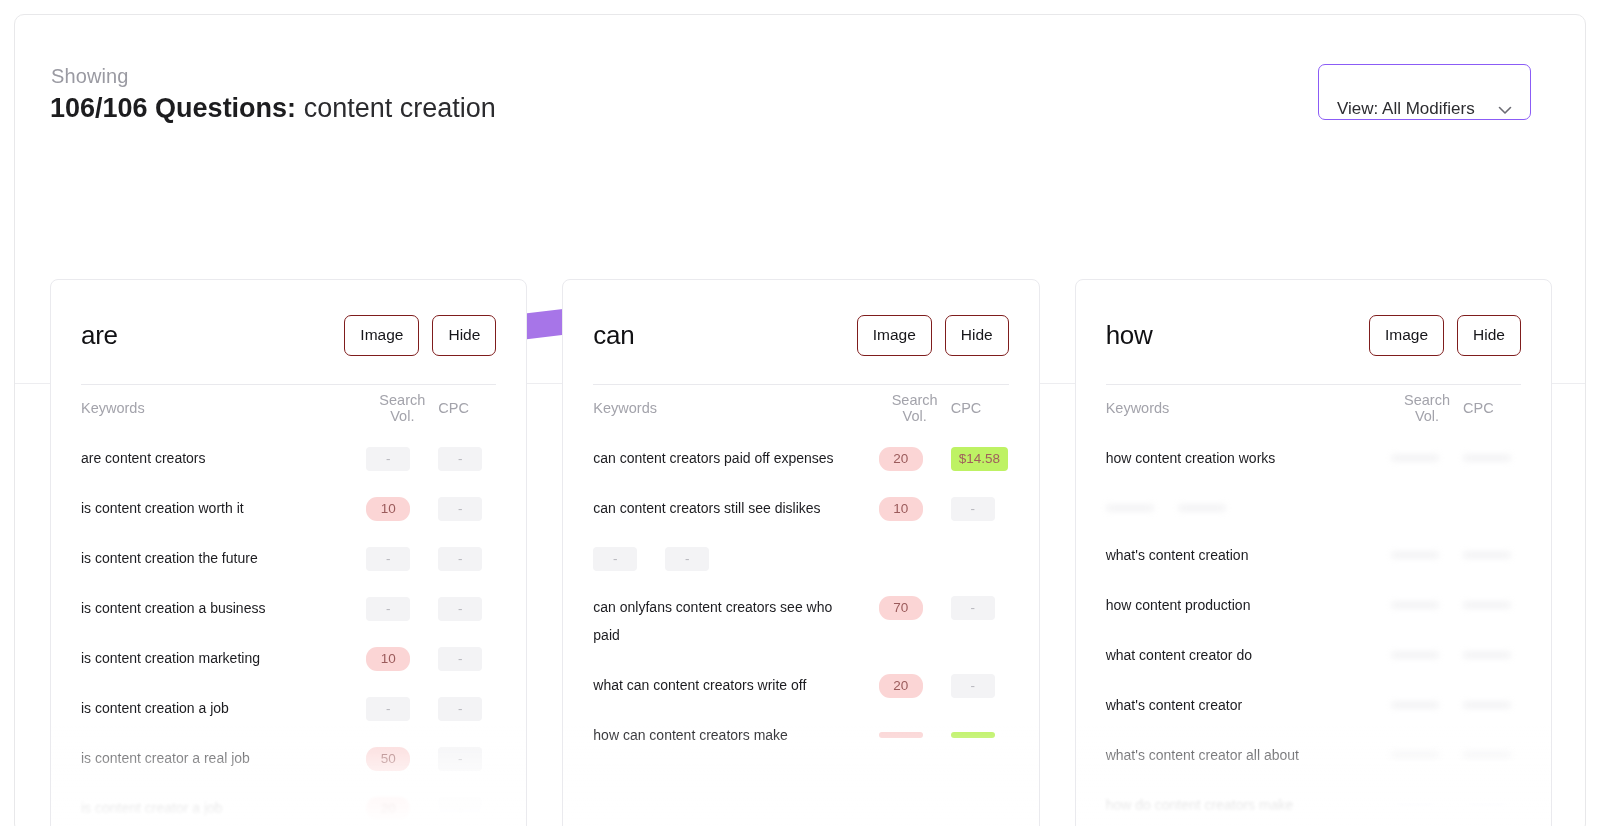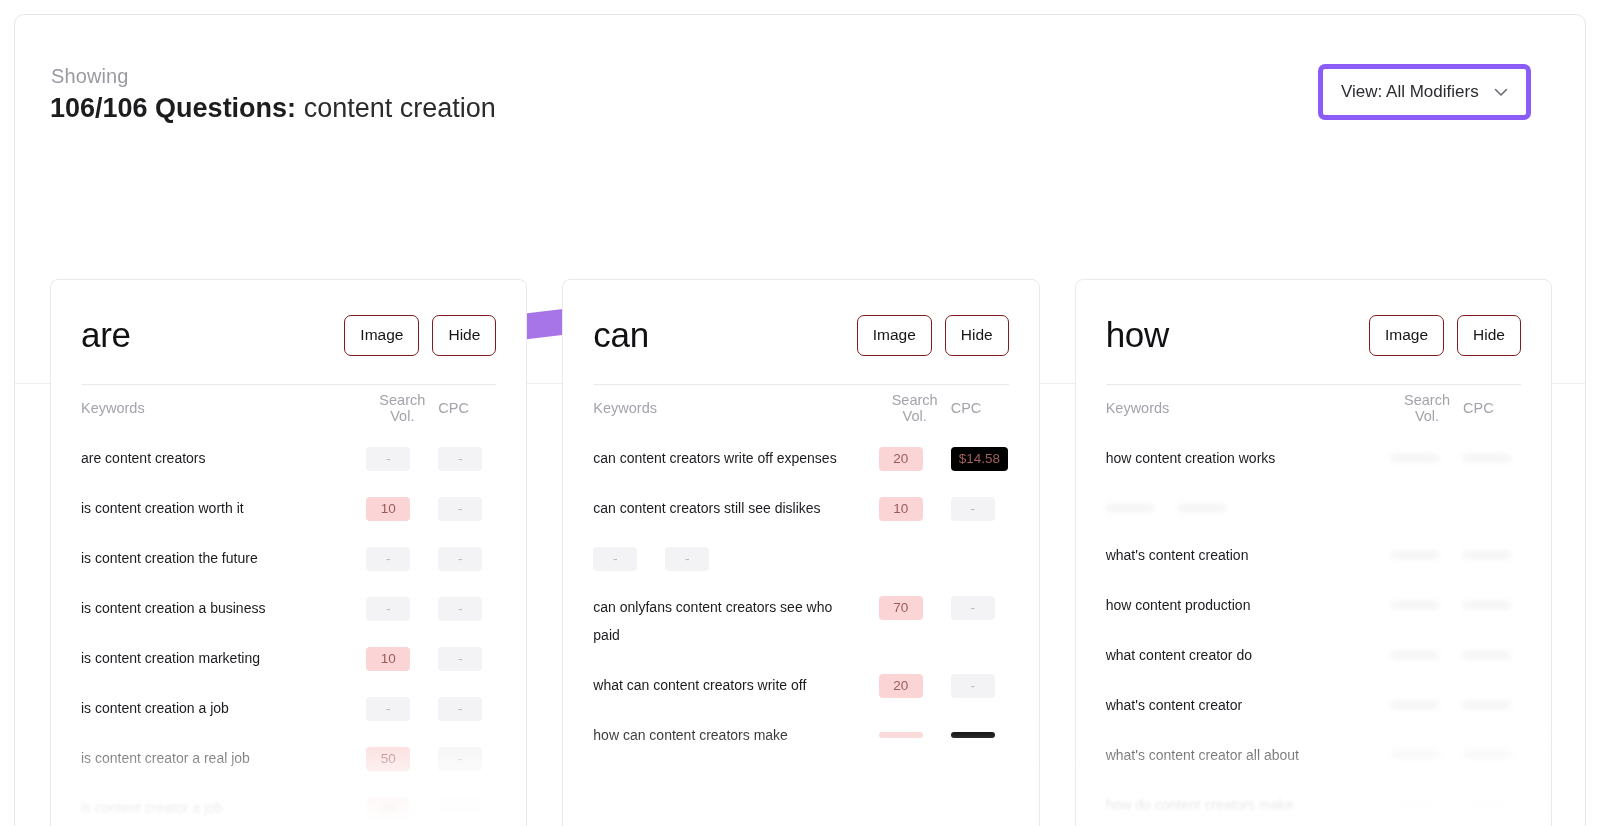--- a/index.html
+++ b/index.html
@@ -40,25 +40,25 @@
     color: #1d1d1f;
     white-space: nowrap;
   }
   .title-strong { font-weight: 700; text-align: right; }
   .title-rest { font-weight: 400; color: #2b2b2e; }
 
   .view-select {
     position: absolute;
     right: 54px; top: 49px;
     width: 213px; height: 56px;
-    border: 5px solid #8b5cf6;
+    border: 1px solid #8b5cf6;
     border-radius: 7px;
     background: #fff;
     display: flex;
-    align-items: center;
+    align-items: flex-end;
     padding: 0 16px 0 18px;
     cursor: pointer;
     margin-left: 11px;
   }
   .view-select-label {
     font-size: 17px;
     color: #2c2c30;
     flex: 1;
     white-space: nowrap;
   }
@@ -127,21 +127,21 @@
     padding: 24px 30px 0 30px;
     overflow: hidden;
   }
 
   .card-head {
     display: flex;
     align-items: center;
     height: 62px;
   }
   .card-title {
-    font-size: 35px;
+    font-size: 26px;
     font-weight: 400;
     color: #111114;
     flex: 1;
     letter-spacing: -0.3px;
   }
   .card-btn {
     height: 41px;
     min-width: 62px;
     padding: 0 15px;
     border: 1px solid #7f1d1d;
@@ -191,22 +191,22 @@
   .badge {
     display: inline-block;
     min-width: 44px;
     padding: 3px 8px;
     border-radius: 4px;
     font-size: 13.5px;
     text-align: center;
     line-height: 18px;
   }
   .badge.empty { background: #f3f3f5; color: #b6b6bd; }
-  .badge.vol  { background: #fbd5d5; color: #9b5b5b; }
-  .badge.cpc  { background: #000000; color: #a05f5c; }
+  .badge.vol  { background: #fbd5d5; color: #9b5b5b; border-radius: 11px; }
+  .badge.cpc  { background: #bef264; color: #a05f5c; }
   .badge.blur { background: #f1f1f3; color: transparent; filter: blur(3px); min-width: 48px; }
 
   
   .card-fade {
     position: absolute;
     left: 0; right: 0; bottom: 0;
     height: 108px;
     background: linear-gradient(to bottom, rgba(255,255,255,0) 0%, rgba(255,255,255,0.75) 48%, #ffffff 92%);
     pointer-events: none;
   }
@@ -318,21 +318,21 @@
         <button class="card-btn">Hide</button>
       </div>
       <div class="card-rule"></div>
       <div class="col-head">
         <span class="kw">Keywords</span>
         <span class="sv">Search Vol.</span>
         <span class="cpc">CPC</span>
       </div>
       <div class="rows">
           <div class="row">
-            <div class="row-kw">can content creators write off expenses</div>
+            <div class="row-kw">can content creators paid off expenses</div>
             <div class="badge-wrap"><span class="badge vol">20</span></div>
             <div class="badge-wrap-cpc"><span class="badge cpc">$14.58</span></div>
           </div>
           <div class="row">
             <div class="row-kw">can content creators still see dislikes</div>
             <div class="badge-wrap"><span class="badge vol">10</span></div>
             <div class="badge-wrap-cpc"><span class="badge empty">-</span></div>
           </div>
           <div class="row">
             <div class="badge-wrap"><span class="badge empty">-</span></div>

